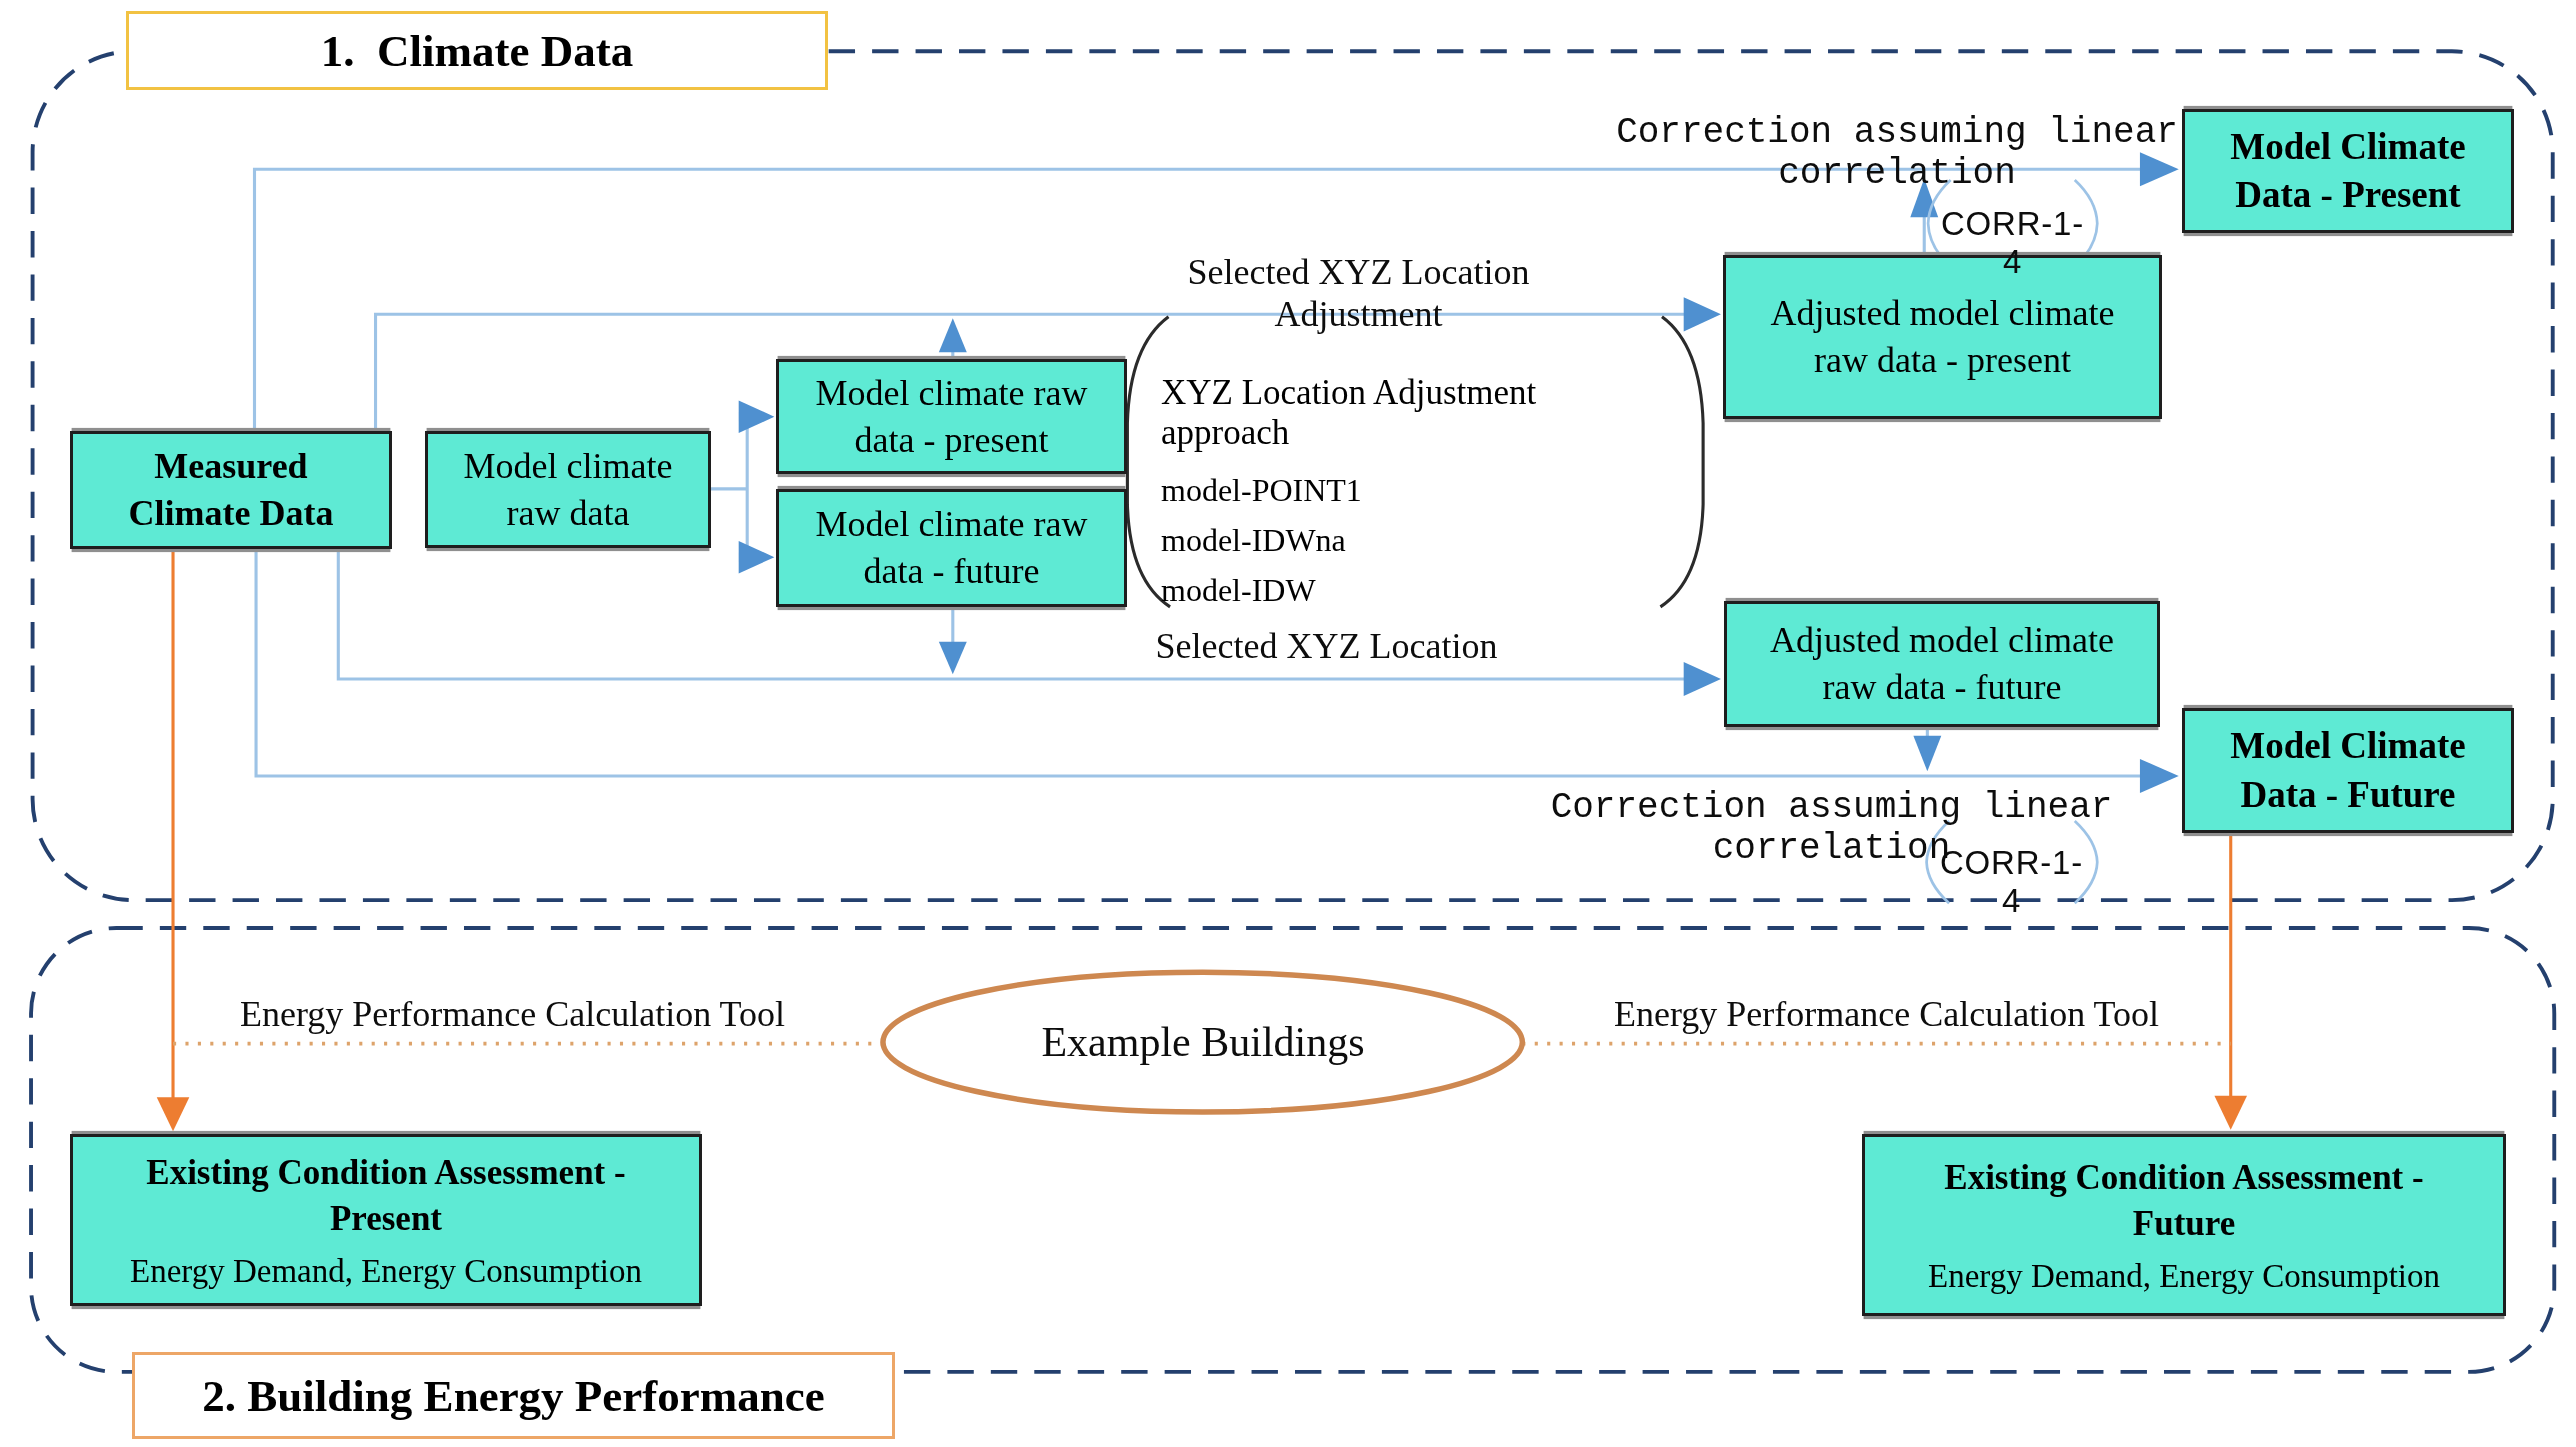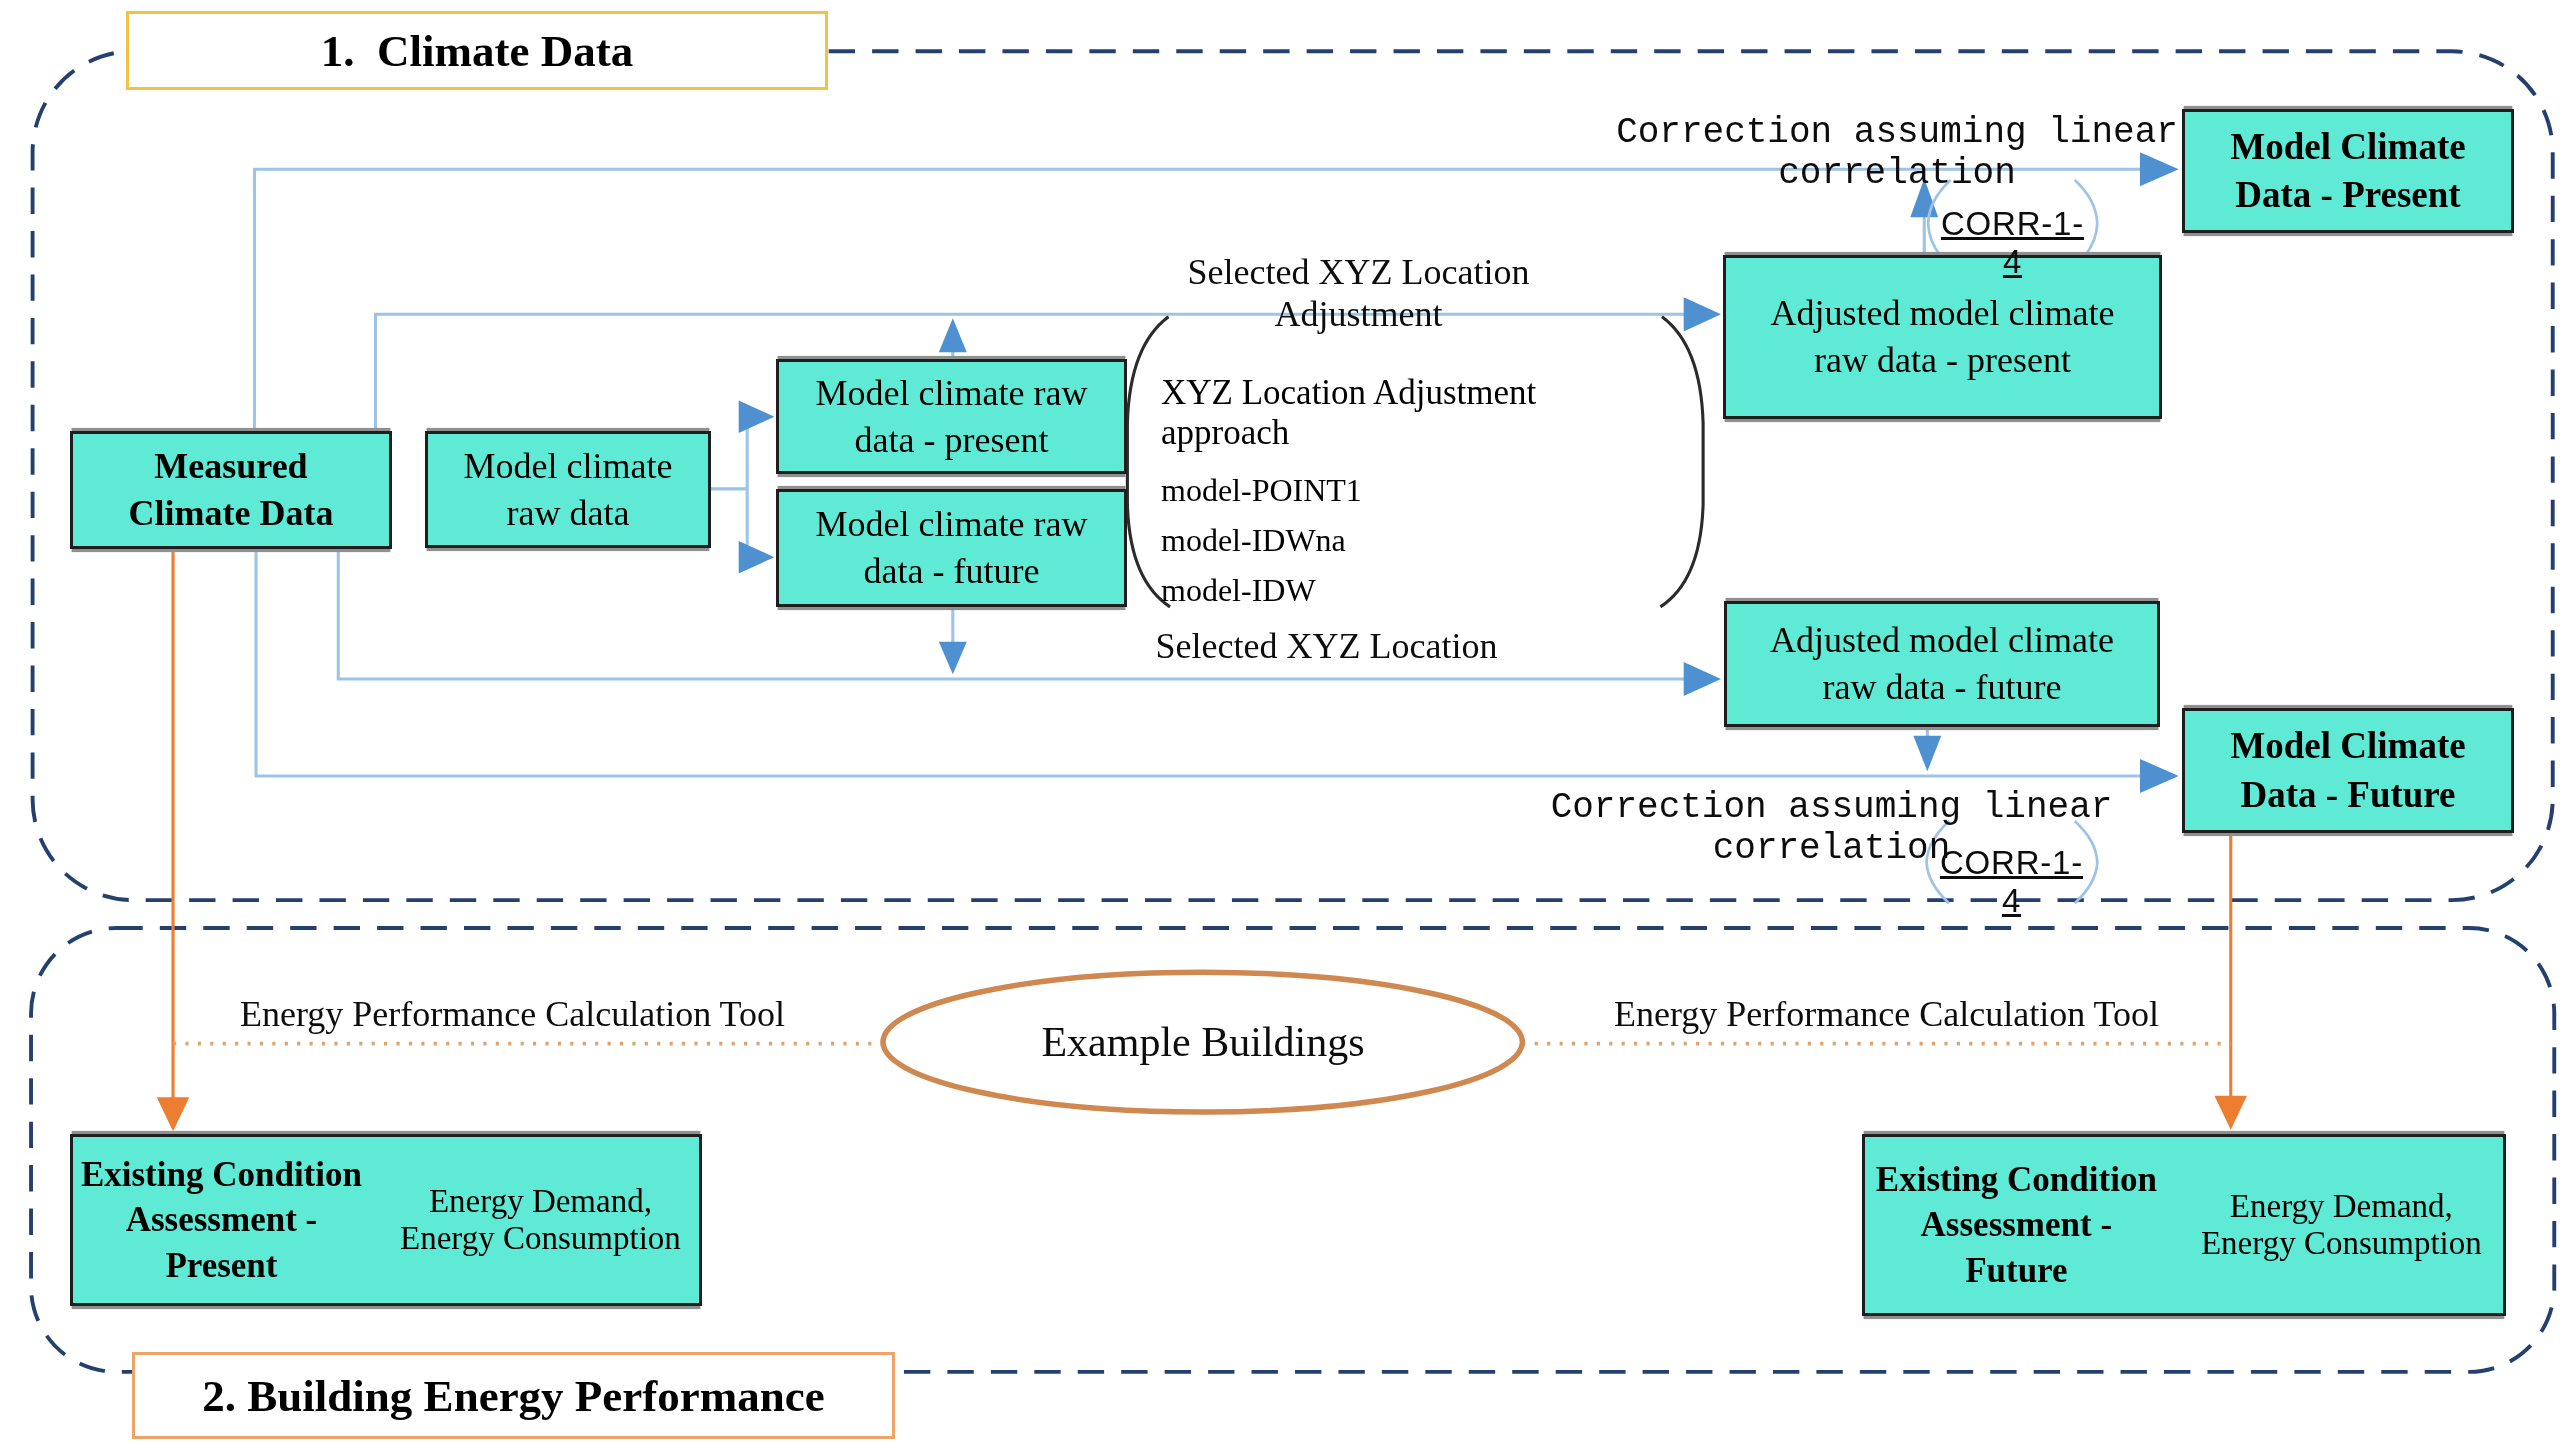--- a/index.html
+++ b/index.html
@@ -18,37 +18,37 @@
   .pd{fill:none;stroke:#2b2b2b;stroke-width:4;}
   .pb{fill:none;stroke:#9DC3E6;stroke-width:3.5;}
 
   
   .node{position:absolute;box-sizing:border-box;background:#5eead4;border:3.1px solid #1e1e1e;
         display:flex;align-items:center;justify-content:center;text-align:center;
         box-shadow:0 4.7px 0 -1.6px #8f8f8f, 0 -4.7px 0 -1.6px #8f8f8f;}
   .node-text{white-space:pre-line;font-size:36px;line-height:1.3;}
   .bold{font-weight:bold;}
   .big{font-size:37px;}
-  .eca{flex-direction:row;gap:12px;font-family:Liberation Serif, serif;}
+  .eca{flex-direction:column;gap:12px;font-family:Liberation Serif, serif;}
   .eca-title{font-weight:bold;font-size:35px;line-height:1.3;white-space:pre-line;text-align:center;}
   .eca-sub{font-size:33px;}
 
   
   .title-box{position:absolute;box-sizing:border-box;background:#fff;display:flex;
              align-items:center;justify-content:center;}
   .gold{border:3.9px solid #F2C242;}
   .orange{border:3.9px solid #EDA667;}
   .title-text{font-weight:bold;font-size:45px;white-space:pre;}
 
   
   .lbl{position:absolute;text-align:center;color:#0d0d0d;}
   .serif46{font-size:36px;}
   .serif54{font-size:42px;}
   .sans{font-family:Liberation Mono, monospace;font-size:36px;}
-  .code{font-family:"Liberation Sans","DejaVu Sans",sans-serif;font-size:33px;letter-spacing:0.8px;text-decoration:underline;}
+  .code{font-family:"Liberation Sans","DejaVu Sans",sans-serif;font-size:33px;letter-spacing:0.8px;}
   .approach{position:absolute;left:1161px;top:329px;width:512px;text-align:left;margin-top:44px;}
   .approach-title{font-size:35px;margin-bottom:12.4px;}
   .approach-item{font-size:32px;line-height:50px;}
 </style>
 </head>
 <body>
 
 <div class="canvas">
 
   <svg class="layer" viewBox="0 0 3320 1866">

